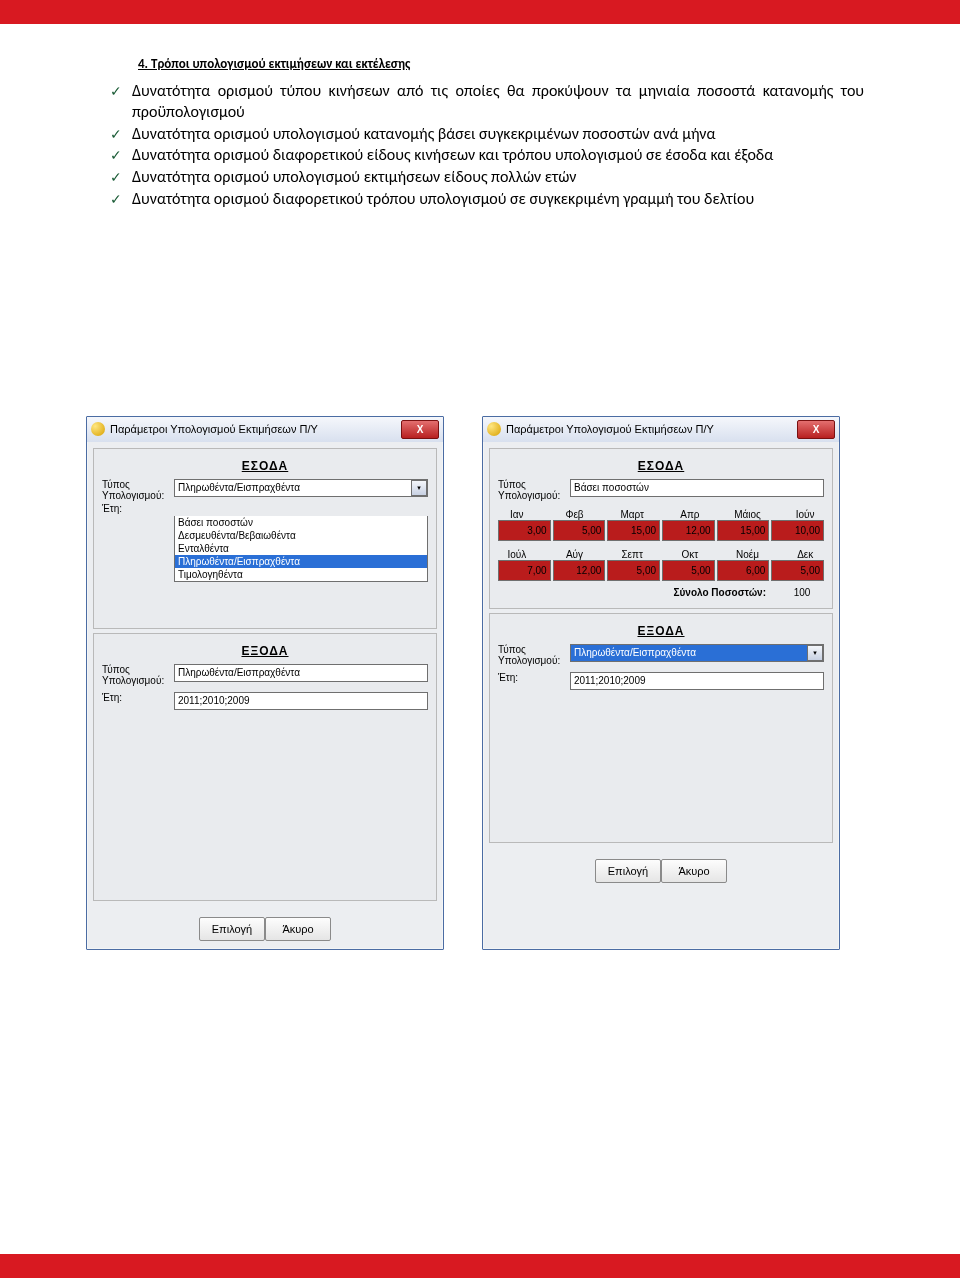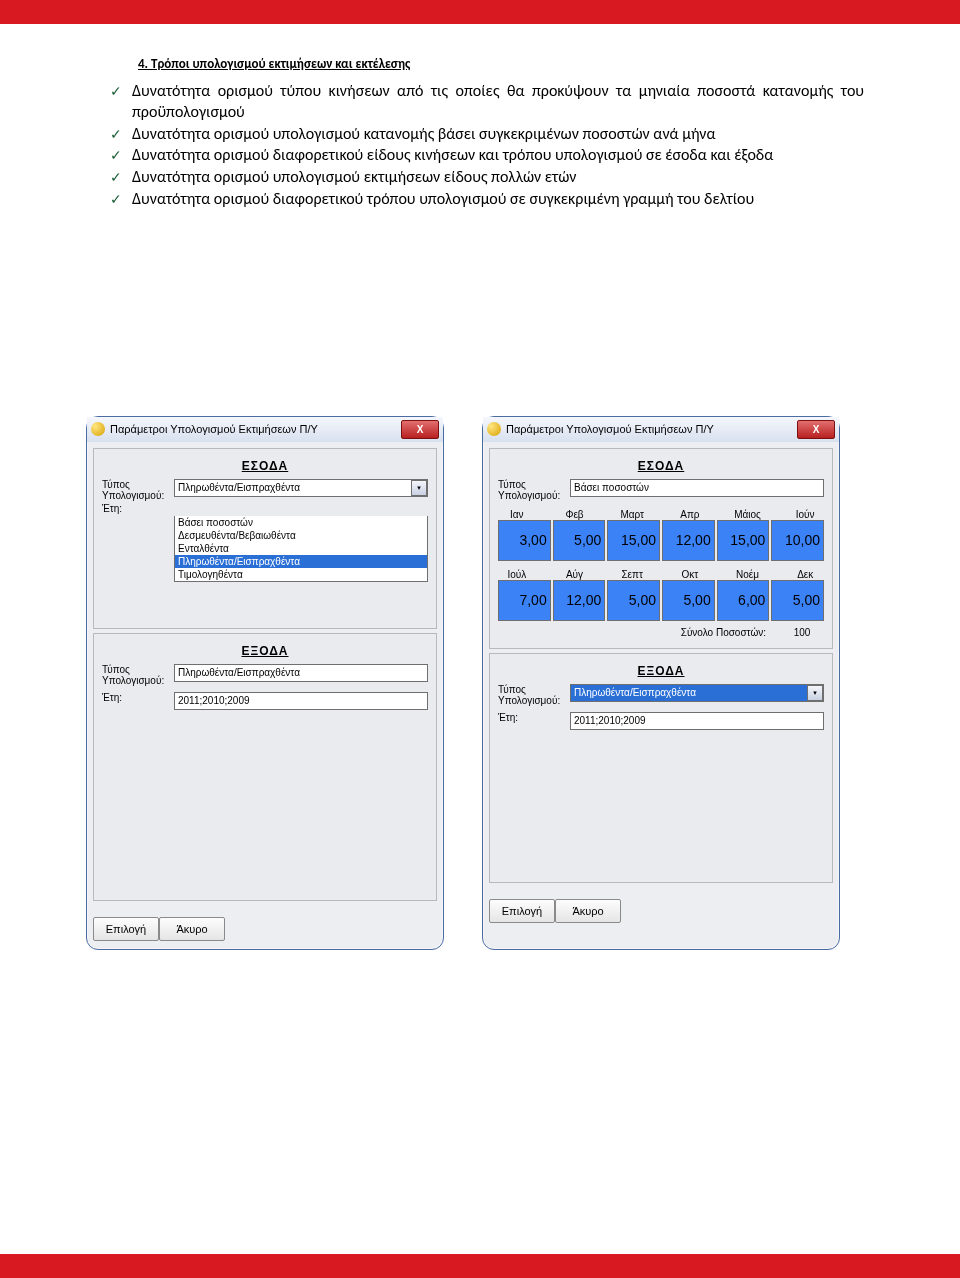--- a/index.html
+++ b/index.html
@@ -5,45 +5,45 @@
   html,body{margin:0;padding:0;background:#fff;font-family:Calibri,Arial,sans-serif;color:#000}
   .page{width:960px;min-height:1278px;position:relative}
   .topbar{height:24px;background:#d81921}
   .content{padding:24px 96px 12px 110px}
   .heading{font-size:13px;font-weight:bold;text-decoration:underline;margin:8px 0 10px 28px}
   .bullets{list-style:none;padding:0;margin:0 0 14px 0}
   .bullets li{position:relative;padding-left:22px;font-size:16px;line-height:1.3;margin:1px 0;text-align:justify}
   .check{position:absolute;left:0;top:2px;font-size:14px;color:#185a34}
   .figures{display:flex;gap:38px;margin:206px 0 0 -24px}
   
-  .win{width:356px;border:1px solid #4b6ca3;border-radius:12px;background:#eceef1;box-shadow:0 0 0 1px rgba(255,255,255,.4) inset;font-size:11px;color:#000;font-family:Tahoma,Arial,sans-serif}
+  .win{width:356px;border:1px solid #4b6ca3;border-radius:1px;background:#eceef1;box-shadow:0 0 0 1px rgba(255,255,255,.4) inset;font-size:11px;color:#000;font-family:Tahoma,Arial,sans-serif}
   .titlebar{display:flex;align-items:center;padding:3px 4px;background:linear-gradient(#f5f7fb,#d8e0ef)}
   .winicon{width:14px;height:14px;margin-right:5px;background:radial-gradient(circle at 30% 30%,#ffe680,#d8a000);border-radius:50%}
   .wintitle{flex:1}
   .closebtn{width:36px;height:17px;border-radius:2px;background:linear-gradient(#e36f6f,#b82020);color:#fff;display:flex;align-items:center;justify-content:center;border:1px solid #7a1010;font-size:10px;font-weight:bold}
   .body{padding:6px}
   .panel{border:1px solid #b9b9b9;background:#e9ebee;padding:8px 8px 10px 8px;margin-bottom:4px}
   .section-title{text-align:center;font-weight:bold;text-decoration:underline;letter-spacing:1px;font-size:12px;margin:2px 0 6px 0}
   .row{display:flex;align-items:flex-start;margin:2px 0}
   .lbl{width:72px;font-size:10px}
   .tbox{flex:1;height:16px;border:1px solid #6f6f6f;background:#fff;font-size:10px;padding:0 3px;display:flex;align-items:center}
   .combo{position:relative;flex:1}
   .combo .tbox{padding-right:14px}
   .combo .arrow{position:absolute;right:1px;top:1px;width:14px;height:14px;background:linear-gradient(#f4f6fa,#c8d1e3);border:1px solid #6f6f6f;display:flex;align-items:center;justify-content:center;font-size:7px}
   .dropdown{border:1px solid #6f6f6f;border-top:none;background:#fff;margin-left:72px}
   .dropdown .opt{padding:1px 3px;font-size:10px}
   .dropdown .opt.sel{background:#2a6fd6;color:#fff}
   .sel-input{background:#2a6fd6;color:#fff}
   .monthhdr{display:flex;gap:20px;margin-top:8px}
   .monthhdr div{flex:1;text-align:center;font-size:10px}
   .monthrow{display:flex;gap:2px}
-  .monthrow .cell{flex:1;height:15px;border:1px solid #6f6f6f;background:#3b82f6;font-size:14px;display:flex;align-items:center;justify-content:flex-end;padding:12px 3px}
+  .monthrow .cell{flex:1;height:15px;border:1px solid #6f6f6f;background:#b91c1c;font-size:10px;display:flex;align-items:center;justify-content:flex-end;padding:2px 3px}
   .totalrow{display:flex;justify-content:flex-end;align-items:center;gap:14px;margin-top:6px;font-size:10px}
   .totalrow .tv{width:44px;text-align:center;font-weight:normal}
-  .btnbar{display:flex;justify-content:flex-start;padding:6px 6px 8px 6px}
+  .btnbar{display:flex;justify-content:center;padding:6px 6px 8px 6px}
   .btn{min-width:64px;height:22px;border:1px solid #8a8a8a;background:linear-gradient(#fdfdfd,#e5e5e5);display:flex;align-items:center;justify-content:center;font-size:11px;border-radius:2px}
   .spacer-panel{height:178px}
   .spacer-panel-sm{height:140px}
   .botbar{position:absolute;bottom:0;left:0;right:0;height:24px;background:#d81921}
 </style>
 </head>
 <body>
 
 <div class="page">
   <div class="topbar"></div>
@@ -166,21 +166,21 @@
             </div>
             <div class="monthrow">
               <div class="cell">7,00</div>
               <div class="cell">12,00</div>
               <div class="cell">5,00</div>
               <div class="cell">5,00</div>
               <div class="cell">6,00</div>
               <div class="cell">5,00</div>
             </div>
             <div class="totalrow">
-              <div style="font-weight:normal">Σύνολο Ποσοστών:</div>
+              <div style="font-weight:bold">Σύνολο Ποσοστών:</div>
               <div class="tv">100</div>
             </div>
           </div>
 
           <div class="panel">
             <div class="section-title">ΕΞΟΔΑ</div>
             <div class="row">
               <div class="lbl">
                 <span>Τύπος</span><br>
                 <span>Υπολογισμού:</span>

